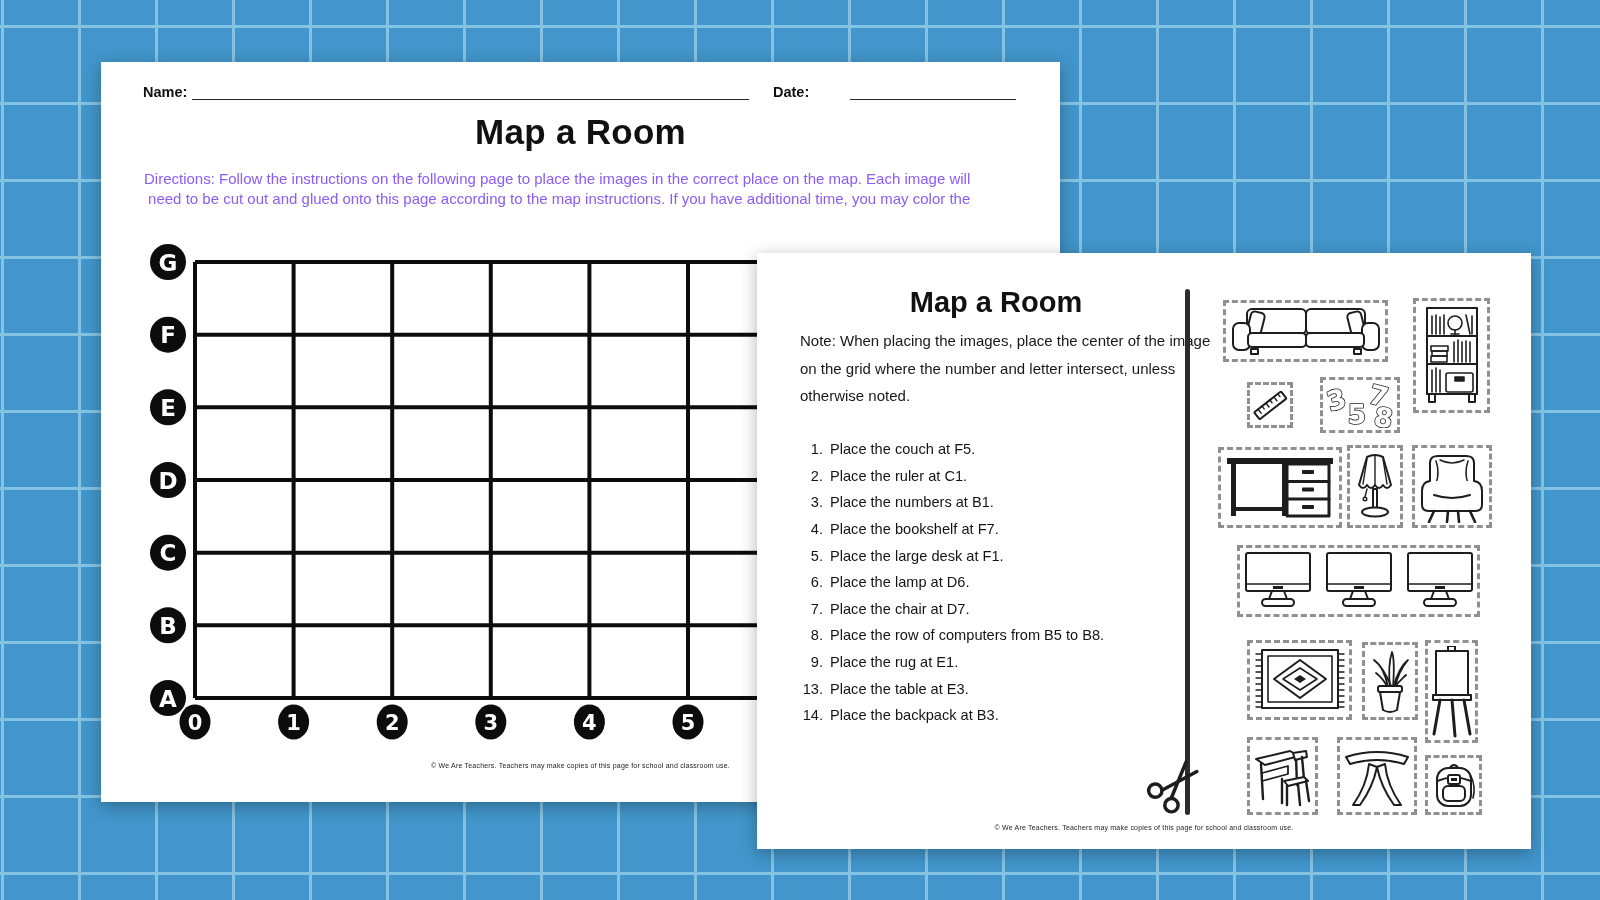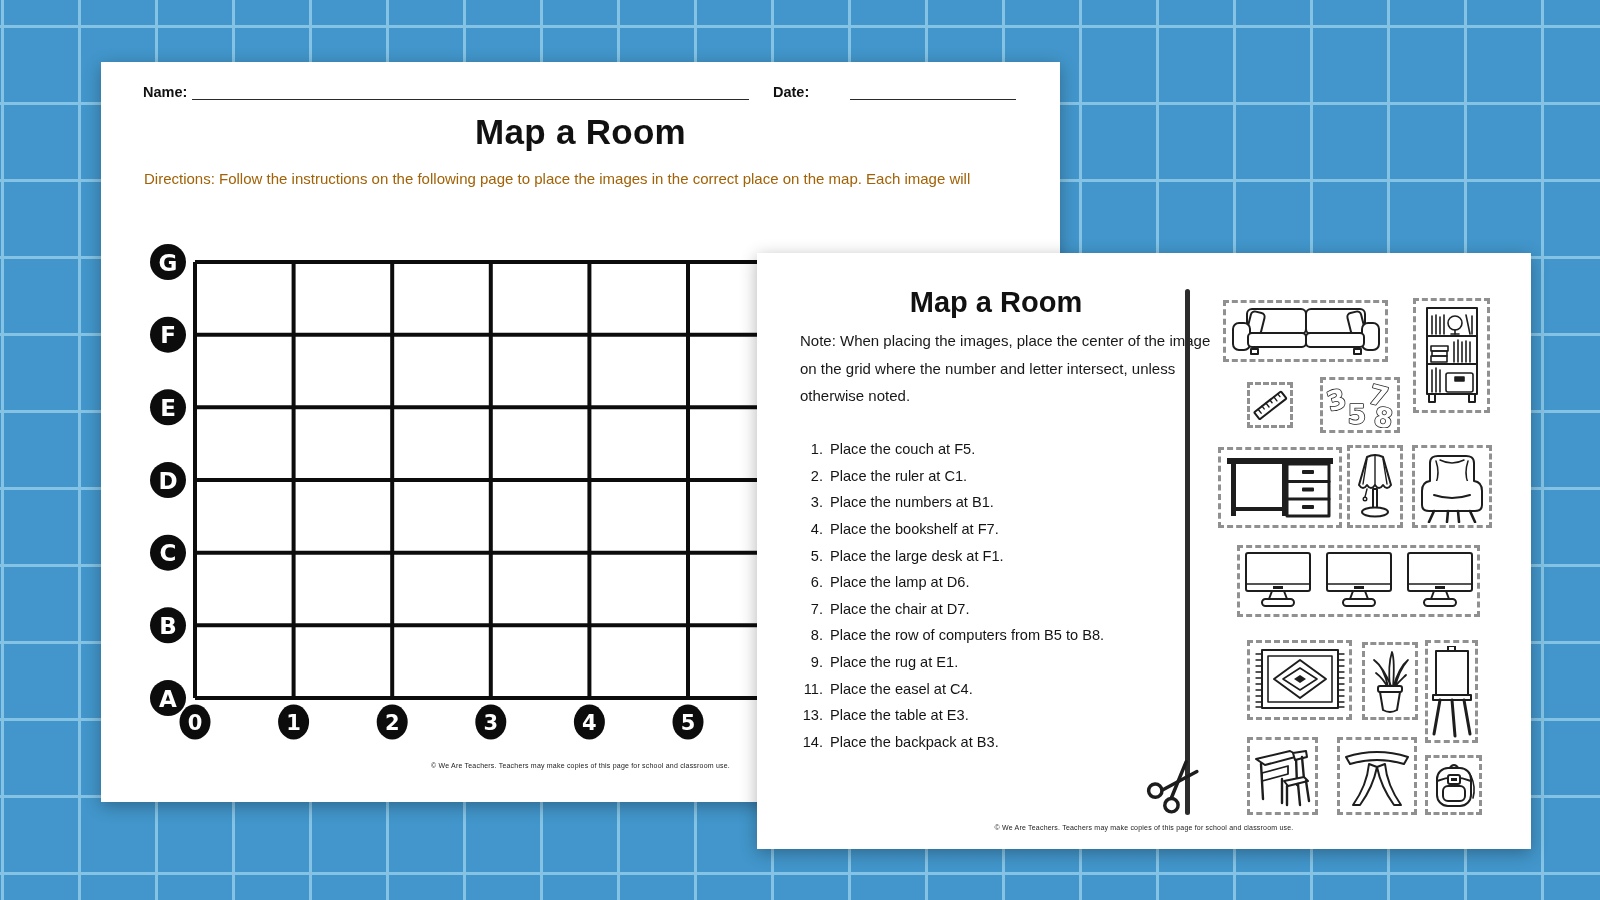--- a/index.html
+++ b/index.html
@@ -17,21 +17,21 @@
   #pageLeft{left:83px;top:62px;width:959px;height:740px;z-index:1;margin-left:18px;}
   #pageRight{left:757px;top:253px;width:774px;height:596px;z-index:2;}
 
   
   .field-row{position:absolute;display:flex;align-items:flex-end;font-size:14.5px;font-weight:700;color:#111;}
   #nameRow{left:42px;top:22px;width:606px;}
   #dateRow{left:672px;top:22px;width:243px;gap:36px;}
   .blank-line{flex:1;border-bottom:1.6px solid #2a2a2a;margin-left:5px;height:15px;}
   .title1{position:absolute;top:50px;left:0;width:100%;text-align:center;
     font-size:35px;font-weight:700;color:#111;letter-spacing:.3px;}
-  .directions{position:absolute;left:43px;top:107px;font-size:15px;line-height:19.7px;color:#a16207;text-align:right;}
+  .directions{position:absolute;left:43px;top:107px;font-size:15px;line-height:19.7px;color:#8b5cf6;text-align:right;}
   .directions div{white-space:nowrap;}
   #gridsvg{position:absolute;left:0;top:0;}
   .footer{position:absolute;left:0;width:100%;text-align:center;font-size:7px;color:#222;letter-spacing:.2px;}
   #footer1{top:700px;}
   #footer2{top:571px;}
 
   
   .title2{position:absolute;top:33px;left:0;width:478px;text-align:center;
     font-size:29px;font-weight:700;color:#111;}
   .note{position:absolute;left:43px;top:74px;font-size:15px;line-height:27.5px;color:#181818;}
@@ -60,20 +60,21 @@
   </div>
   <div class="field-row" id="dateRow">
     <span>Date:</span>
     <span class="blank-line"></span>
   </div>
 
   <div class="title1">Map a Room</div>
 
   <div class="directions">
       <div>Directions: Follow the instructions on the following page to place the images in the correct place on the map. Each image will</div>
+      <div>need to be cut out and glued onto this page according to the map instructions. If you have additional time, you may color the</div>
     </div>
 
   <svg id="gridsvg" width="959" height="740" viewBox="0 0 959 740">
       <line x1="94" y1="200" x2="882.8" y2="200" stroke="#0c0c0c" stroke-width="4"></line>
       <line x1="94" y1="272.67" x2="882.8" y2="272.67" stroke="#0c0c0c" stroke-width="4"></line>
       <line x1="94" y1="345.34000000000003" x2="882.8" y2="345.34000000000003" stroke="#0c0c0c" stroke-width="4"></line>
       <line x1="94" y1="418.01" x2="882.8" y2="418.01" stroke="#0c0c0c" stroke-width="4"></line>
       <line x1="94" y1="490.68" x2="882.8" y2="490.68" stroke="#0c0c0c" stroke-width="4"></line>
       <line x1="94" y1="563.35" x2="882.8" y2="563.35" stroke="#0c0c0c" stroke-width="4"></line>
       <line x1="94" y1="636.02" x2="882.8" y2="636.02" stroke="#0c0c0c" stroke-width="4"></line>
@@ -163,24 +164,20 @@
       </div>
       <div class="irow">
         <span class="n">8.</span>
         <span>Place the row of computers from B5 to B8.</span>
       </div>
       <div class="irow">
         <span class="n">9.</span>
         <span>Place the rug at E1.</span>
       </div>
       <div class="irow">
-        <span class="n">11.</span>
-        <span>Place the easel at C4.</span>
-      </div>
-      <div class="irow">
         <span class="n">13.</span>
         <span>Place the table at E3.</span>
       </div>
       <div class="irow">
         <span class="n">14.</span>
         <span>Place the backpack at B3.</span>
       </div>
     </div>
 
   <div class="divider"></div>

